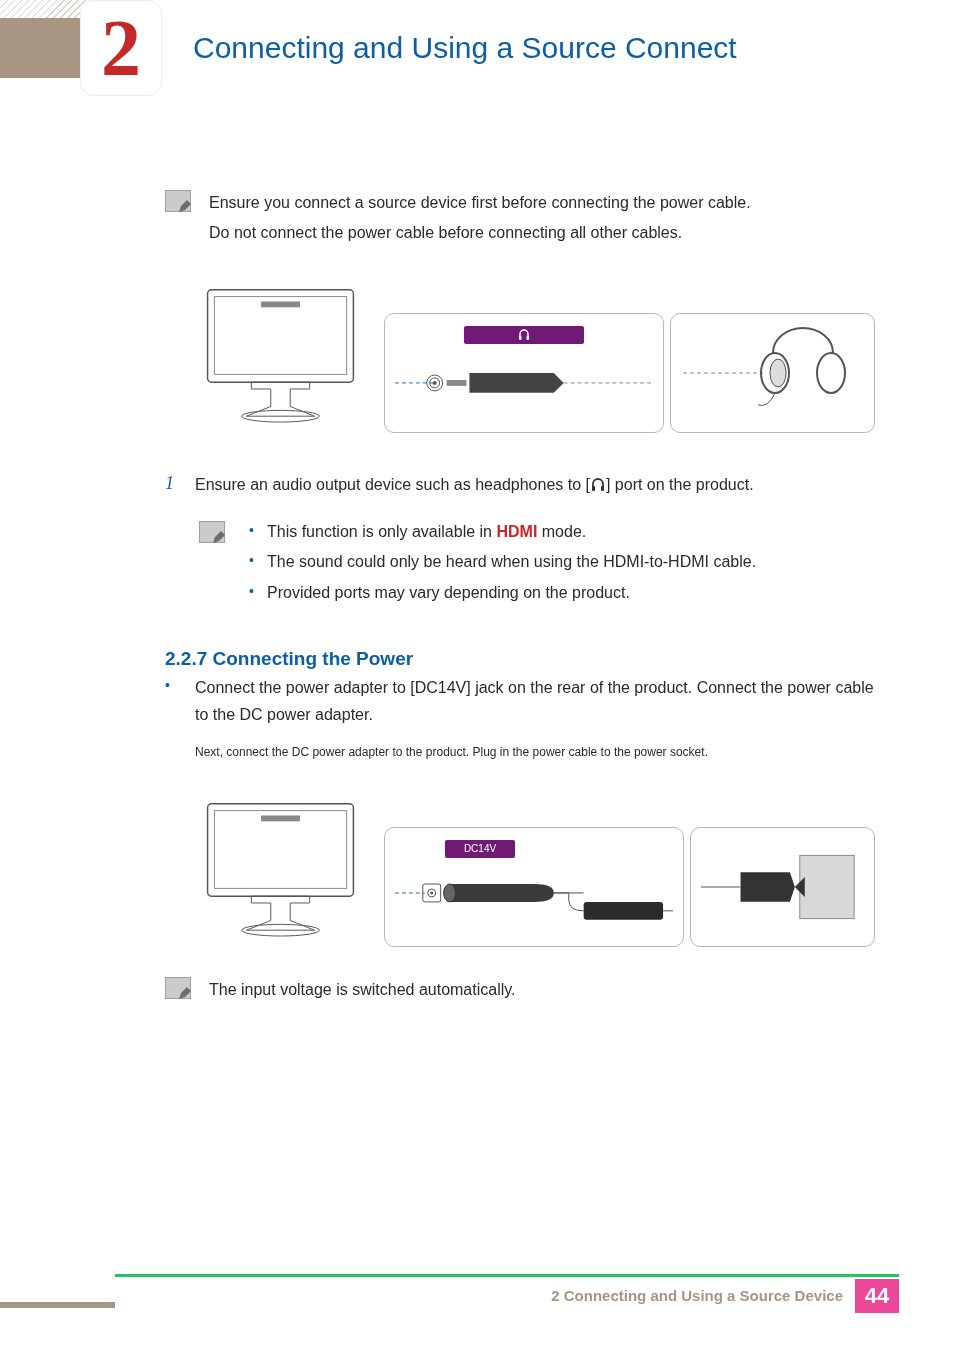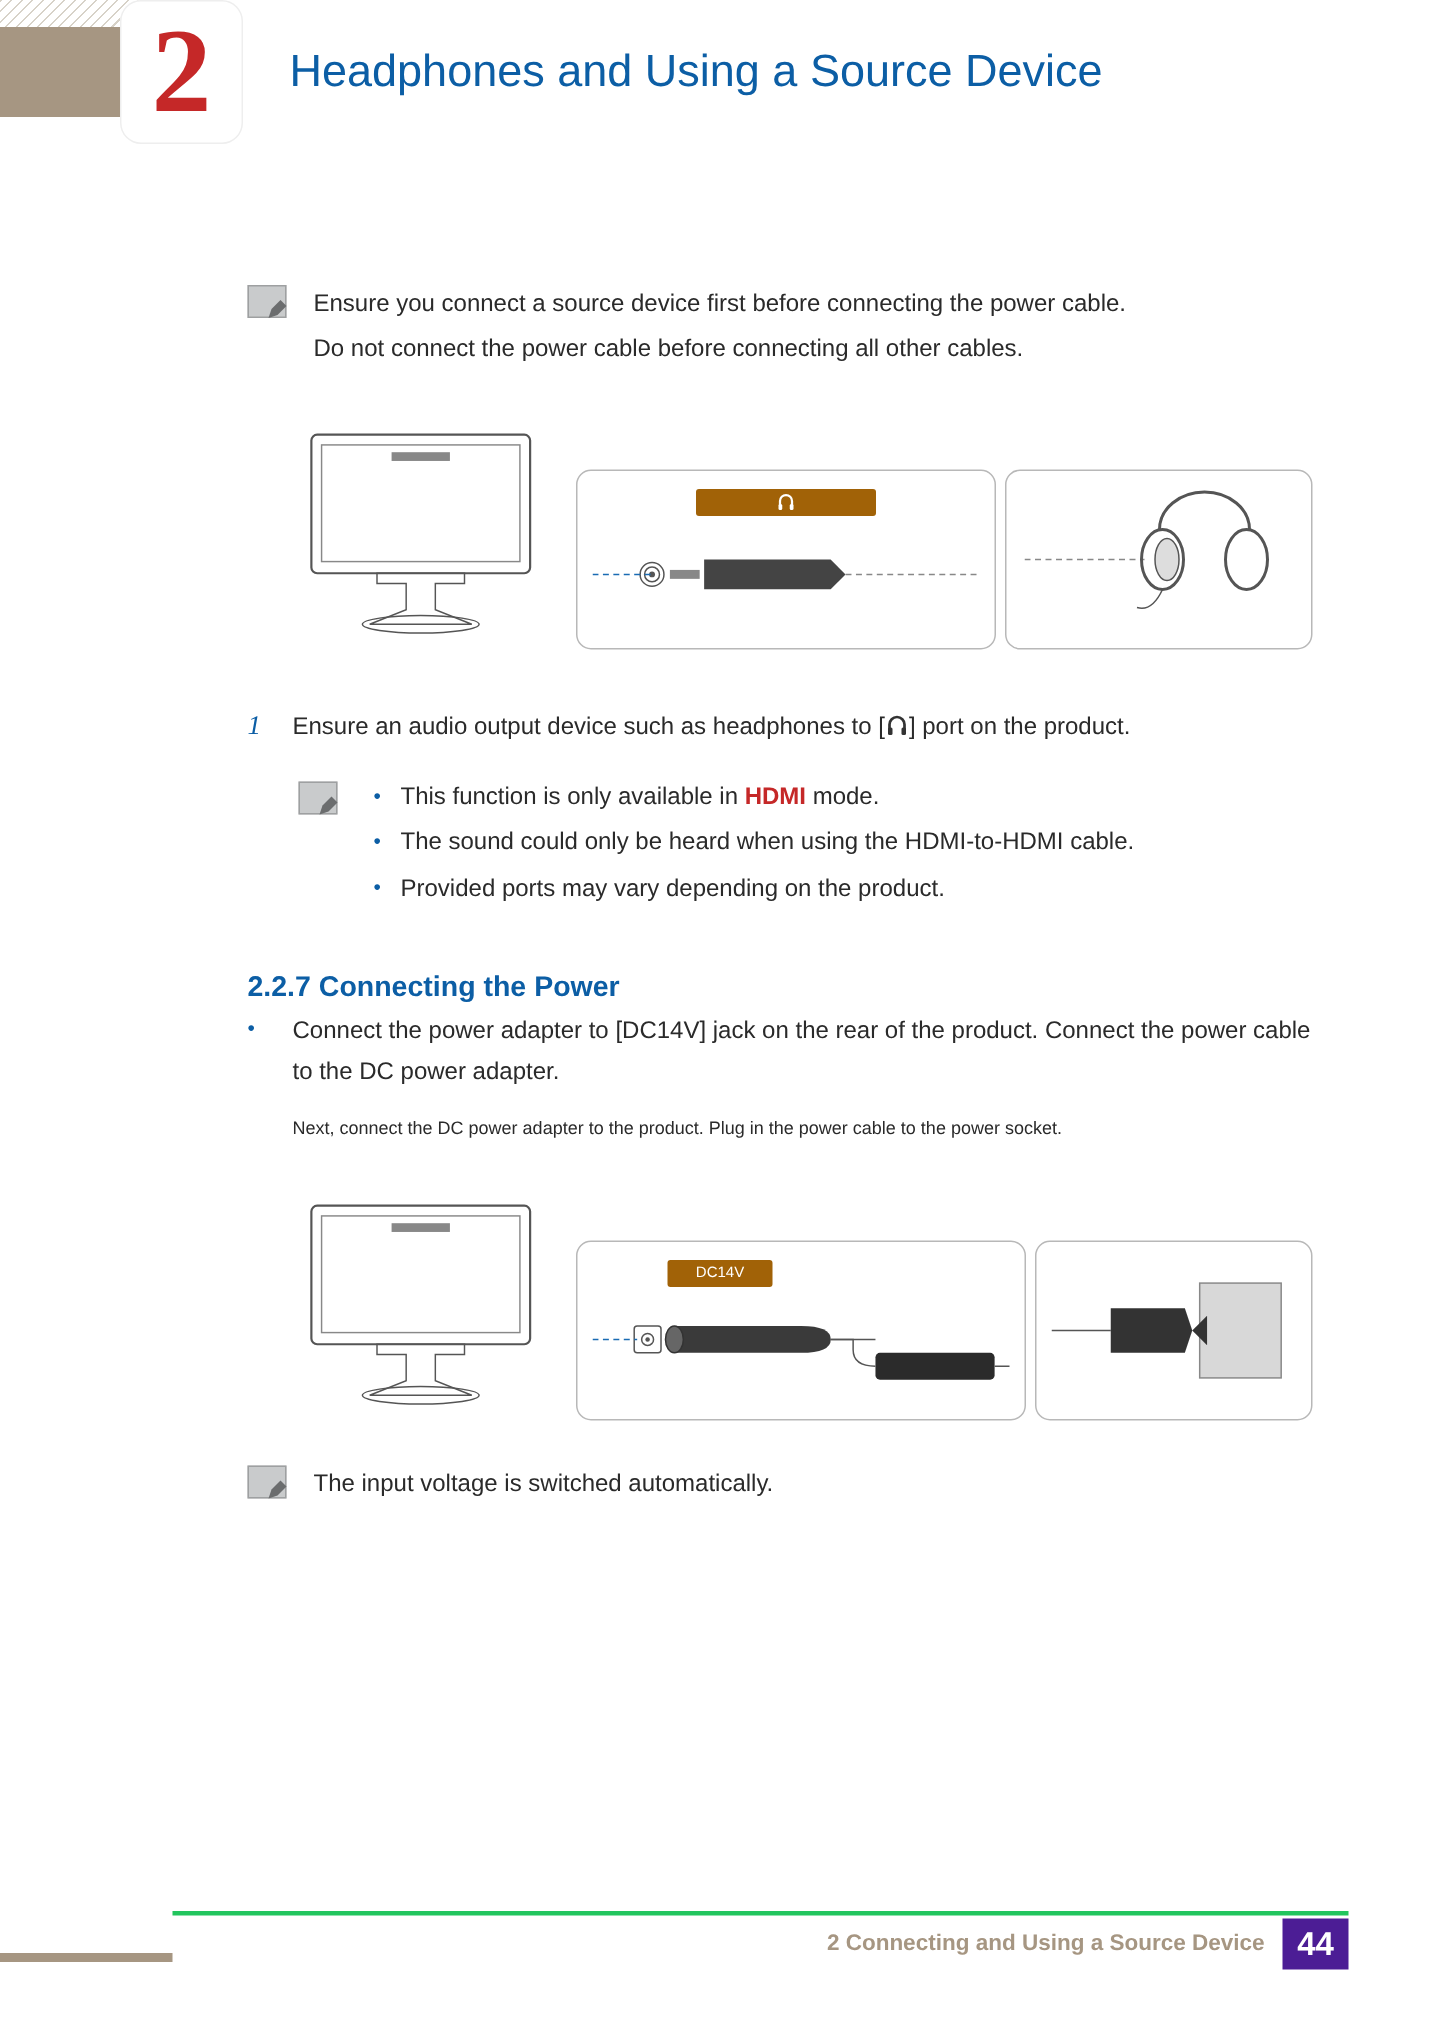--- a/index.html
+++ b/index.html
@@ -120,21 +120,21 @@
     position: relative;
     padding: 10px;
   }
   .port-label {
     position: absolute;
     top: 12px;
     left: 50%;
     transform: translateX(-50%);
     width: 120px;
     height: 18px;
-    background: #a16207;
+    background: #701a75;
     color: #fff;
     font-size: 10px;
     display: flex;
     align-items: center;
     justify-content: center;
     border-radius: 2px;
   }
   .numbered-step {
     display: flex;
     gap: 12px;
@@ -228,21 +228,21 @@
     justify-content: flex-end;
     gap: 12px;
     padding-top: 6px;
   }
   .footer-text {
     color: #a69682;
     font-size: 15px;
     font-weight: bold;
   }
   .page-badge {
-    background: #4c1d95;
+    background: #ec4899;
     color: #fff;
     font-size: 22px;
     font-weight: bold;
     width: 44px;
     height: 34px;
     display: flex;
     align-items: center;
     justify-content: center;
   }
   .footer-bar-left {
@@ -253,21 +253,21 @@
     height: 6px;
     background: #a69682;
   }
 </style>
 </head>
 <body>
 
 <div class="hatch"></div>
 <div class="header-bar"></div>
 <div class="header-title-wrap">
-  <h1 class="header-title">Headphones and Using a Source Device</h1>
+  <h1 class="header-title">Connecting and Using a Source Connect</h1>
 </div>
 <div class="chapter-badge">
   <div class="chapter-number">2</div>
 </div>
 
 <div class="content">
 
 
   <div class="note-row">
     <div class="note-icon-box">

